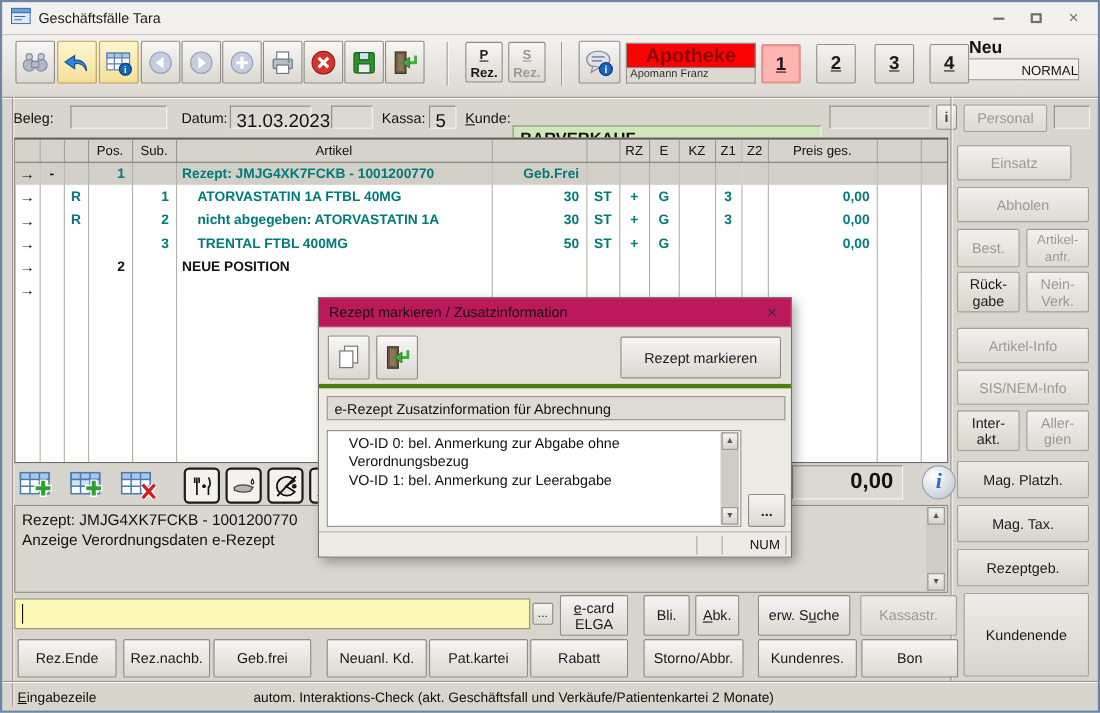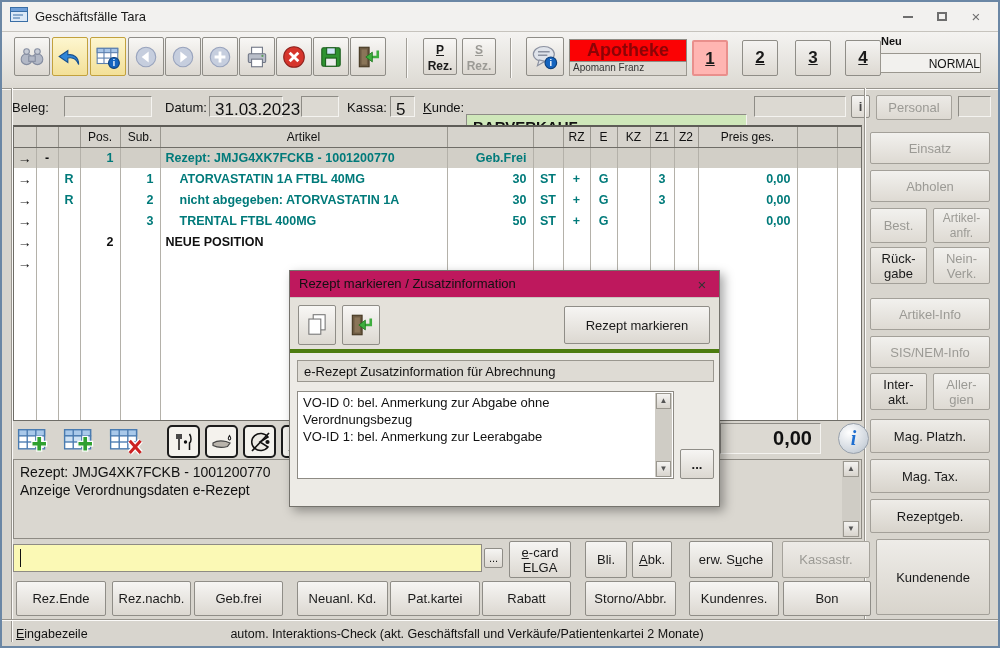--- a/index.html
+++ b/index.html
@@ -34,21 +34,21 @@
   .hot { text-decoration:underline; }
   .apo-block { position:absolute; left:567px; top:7px; width:118px; }
   .apo-red { height:23px; background:#fb0204; border:1px solid #8e8b84; color:#8c0406;
              font-size:18px; font-weight:bold; text-align:center; line-height:21px; }
   .apo-operator { height:14px; background:#dcd9d2; border:1px solid #9a978f; border-top:none;
                   font-size:10px; color:#333; padding-left:3px; line-height:12px; }
   .term-btn { position:absolute; top:8px; width:36px; height:36px; background:linear-gradient(#f4f3f1,#ddd9d2);
               border:1px solid #8f8d87; border-radius:2px; font-size:17px; font-weight:bold; color:#1a1a1a;
               text-align:center; line-height:33px; }
   .term-btn.active { background:#ffb5b2; border:2px solid #e98f8c; }
-  .neu-label { position:absolute; left:879px; top:3px; font-size:11px; font-weight:bold; color:#111; }
+  .neu-label { position:absolute; left:879px; top:3px; font-size:16px; font-weight:bold; color:#111; }
   .neu-value { position:absolute; left:878px; top:21px; width:101px; height:20px; background:#f2f1ee;
                border:1px solid #9a978f; font-size:12px; color:#111; padding:3px 0 0 5px;text-align:right; }
 
   
   .headrow { position:absolute; top:86px; left:0; width:1000px; height:37px;
              border-top:1px solid #98958e; box-shadow:inset 0 1px 0 #fbfaf8; }
   .flabel { position:absolute; top:11px; font-size:13px; color:#111; }
   .inset { background:#dcd9d2; border:1px solid; border-color:#8e8c86 #f4f3f0 #f4f3f0 #8e8c86; }
   .field { position:absolute; font-size:17px; color:#111; padding:3px 0 0 5px; }
   .kunde-field { background:#cfe7ba; border:1px solid; border-color:#8e8c86 #f4f3f0 #f4f3f0 #8e8c86;
@@ -126,21 +126,21 @@
   .dlg-close { position:absolute; top:5px; right:8px; width:18px; height:18px; font-size:15px; color:#333;
                text-align:center; line-height:17px; }
   .dlg-toolbar { position:absolute; left:0; top:27px; width:100%; height:55px; background:#e4e1da;
                  border-bottom:4px solid #4d7c0f; }
   .dlg-icon-btn { position:absolute; top:7px; width:38px; height:40px; background:linear-gradient(#f8f7f5,#dcd8d1);
                   border:1px solid #8f8d87; border-radius:2px; display:flex; align-items:center; justify-content:center; }
   .dlg-mark-btn { position:absolute; top:8px; right:9px; width:146px; height:38px; }
   .dlg-label { position:absolute; left:7px; top:89px; width:417px; height:22px; background:#dedbd4;
                border:1px solid #9a978f; font-size:13px; color:#111; padding:3px 0 0 6px; }
   .dlg-list { position:absolute; left:7px; top:120px; width:377px; height:88px; background:#fff;
-              border:1px solid #8e8b84; font-size:13px; color:#111; padding:2px 22px 0 5px; line-height:17px; }
+              border:1px solid #8e8b84; font-size:13px; color:#111; padding:2px 22px 0 19px; line-height:17px; }
   .dlg-more { position:absolute; left:390px; top:178px; width:34px; height:30px; font-weight:bold; }
   .dlg-status { position:absolute; left:0; bottom:0; width:100%; height:23px; border-top:1px solid #b5b2ab; }
   .dlg-status .seg { position:absolute; top:3px; height:17px; border-left:1px solid #a8a59e; }
   .dlg-num { position:absolute; right:10px; top:4px; font-size:12px; color:#111; }
 </style>
 </head>
 <body>
 
 <div class="app">
 
@@ -552,21 +552,21 @@
   <div class="std-btn" style="left:14px;top:579px;width:90px;height:35px">Rez.Ende</div>
   <div class="std-btn" style="left:110px;top:579px;width:79px;height:35px">Rez.nachb.</div>
   <div class="std-btn" style="left:192px;top:579px;width:89px;height:35px">Geb.frei</div>
   <div class="std-btn" style="left:295px;top:579px;width:91px;height:35px">Neuanl. Kd.</div>
   <div class="std-btn" style="left:388px;top:579px;width:90px;height:35px">Pat.kartei</div>
   <div class="std-btn" style="left:480px;top:579px;width:89px;height:35px">Rabatt</div>
   <div class="std-btn" style="left:583px;top:579px;width:91px;height:35px">Storno/Abbr.</div>
   <div class="std-btn" style="left:687px;top:579px;width:90px;height:35px">Kundenres.</div>
   <div class="std-btn" style="left:781px;top:579px;width:88px;height:35px">Bon</div>
 
-  <div class="side-btn off" style="left:868px;top:130px;width:120px;height:32px">Einsatz</div>
+  <div class="side-btn off" style="left:868px;top:130px;width:104px;height:32px">Einsatz</div>
   <div class="side-btn off" style="left:868px;top:168px;width:120px;height:32px">Abholen</div>
   <div class="side-btn off" style="left:868px;top:206px;width:57px;height:35px">Best.</div>
   <div class="side-btn off" style="left:931px;top:206px;width:57px;height:35px;font-size:12px">
     <span>Artikel-</span>
       <span>anfr.</span>
   </div>
   <div class="side-btn on" style="left:868px;top:245px;width:57px;height:37px">
     <span>Rück-</span>
       <span>gabe</span>
   </div>
@@ -617,15 +617,21 @@
     <div class="dlg-label">e-Rezept Zusatzinformation für Abrechnung</div>
     <div class="dlg-list">
       <div>VO-ID 0: bel. Anmerkung zur Abgabe ohne Verordnungsbezug</div>
       <div>VO-ID 1: bel. Anmerkung zur Leerabgabe</div>
       <div class="scrollv" style="width:17px">
         <div class="scr-btn" style="top:0;width:15px">▲</div>
         <div class="scr-btn" style="bottom:0;width:15px">▼</div>
       </div>
     </div>
     <div class="std-btn dlg-more">...</div>
+    <div class="dlg-status">
+      <div class="seg" style="right:85px"></div>
+      <div class="seg" style="right:62px"></div>
+      <span class="dlg-num">NUM</span>
+      <div class="seg" style="right:4px"></div>
+    </div>
   </div>
 
 </div>
 
 </body></html>

